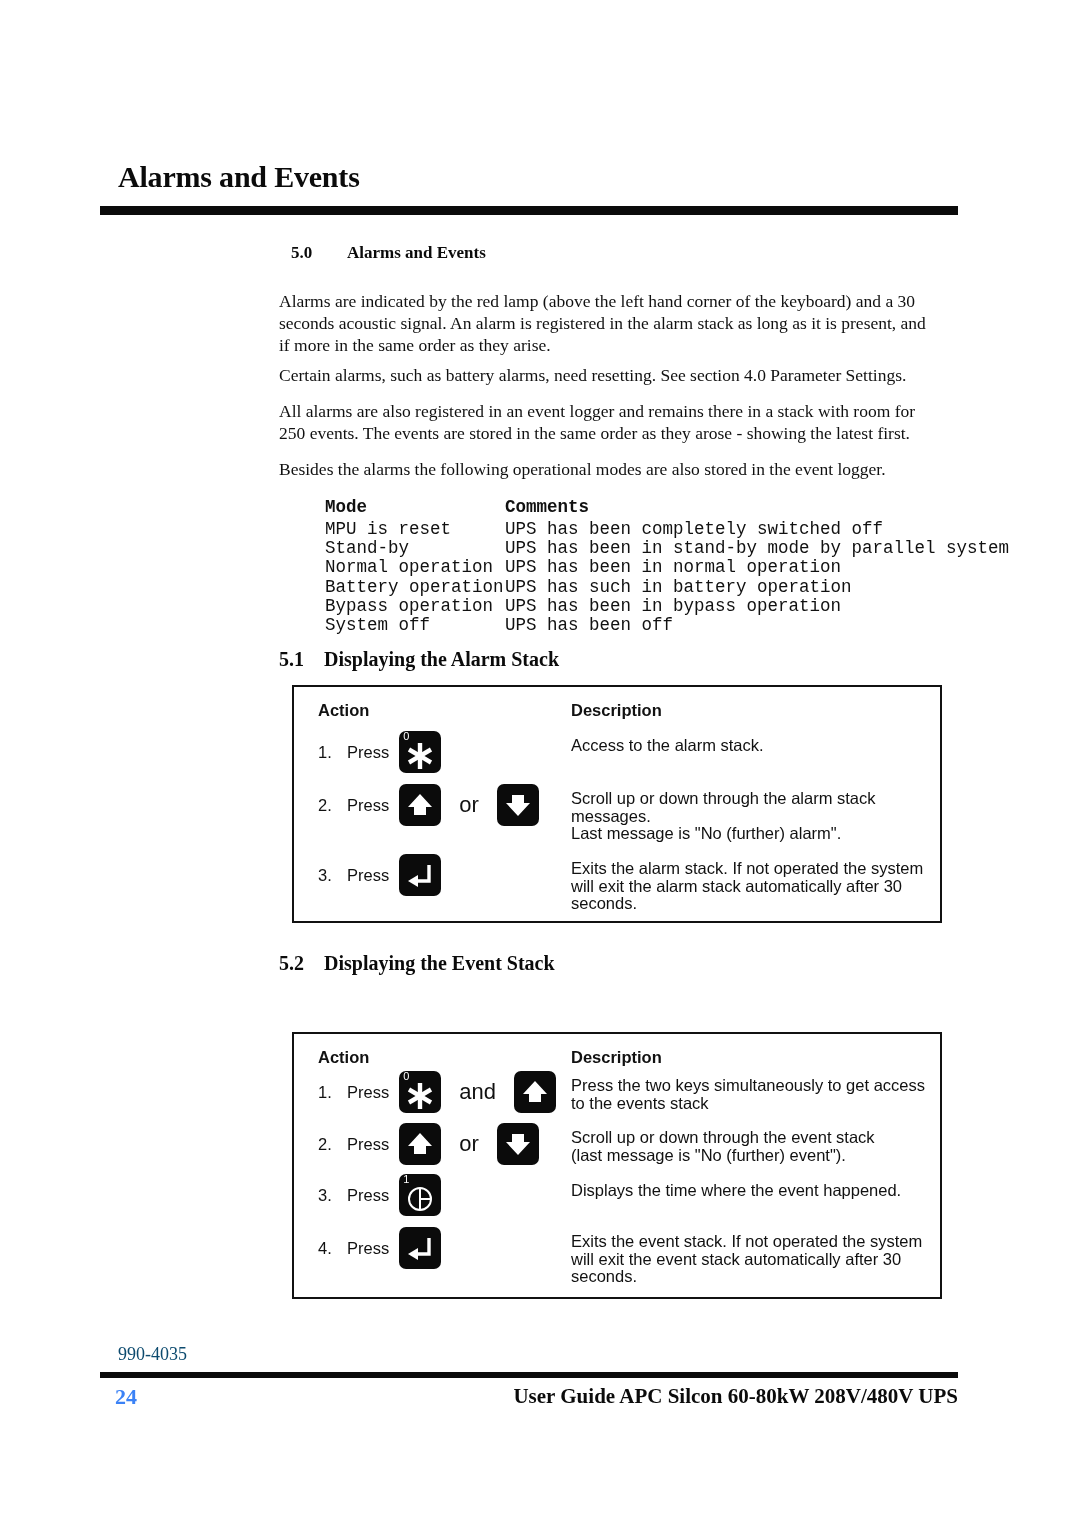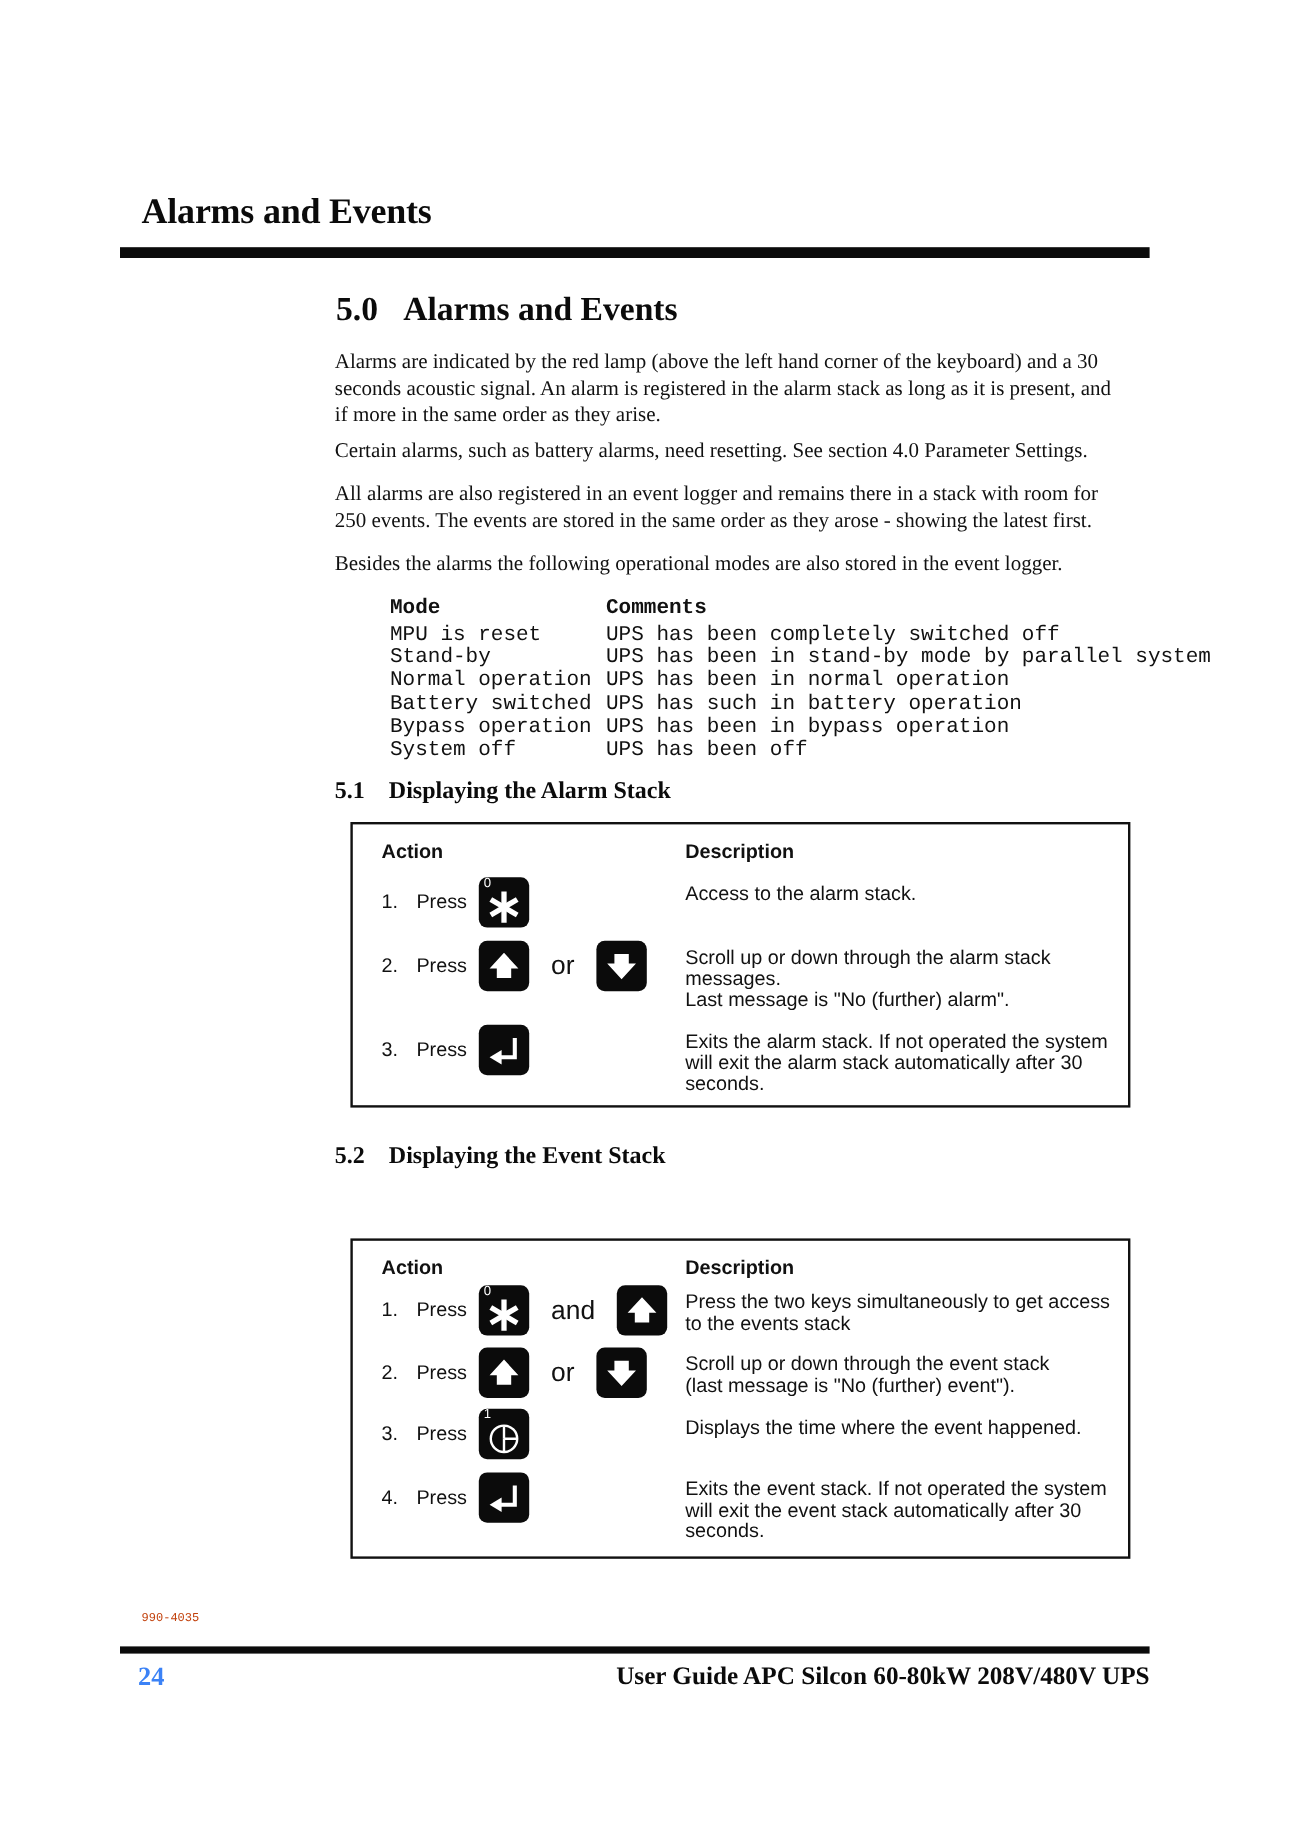--- a/index.html
+++ b/index.html
@@ -39,23 +39,23 @@
 
   
   .sec-heading {
     position: absolute;
     font-family: "Liberation Serif", serif;
     font-weight: bold;
     color: #0b0b0b;
     white-space: nowrap;
   }
   .sec-h0 {
-    left: 280px;
+    left: 291px;
     top: 243px;
-    font-size: 28px;
+    font-size: 17px;
   }
   .sec-h0 .num { display: inline-block; width: 56px; }
   .sec-h1 {
     left: 279px;
     top: 648px;
     font-size: 20px;
   }
   .sec-h1 .num { display: inline-block; width: 45px; }
   .sec-h2 {
     left: 279px;
@@ -178,23 +178,23 @@
     width: 42px;
     height: 42px;
   }
   .key.key-star svg { top: 4px; }
 
   
   .doc-code {
     position: absolute;
     left: 118px;
     top: 1344px;
-    font-family: Liberation Mono, monospace;
-    font-size: 10px;
-    color: #c2410c;
+    font-family: Liberation Serif, serif;
+    font-size: 18px;
+    color: #0c4a6e;
   }
   .foot-rule {
     position: absolute;
     left: 100px;
     top: 1372px;
     width: 858px;
     height: 6px;
     background: #0b0b0b;
   }
   .page-num {
@@ -248,21 +248,21 @@
       </tr>
       <tr>
         <td class="c-mode">Stand-by</td>
         <td>UPS has been in stand-by mode by parallel system</td>
       </tr>
       <tr>
         <td class="c-mode">Normal operation</td>
         <td>UPS has been in normal operation</td>
       </tr>
       <tr>
-        <td class="c-mode">Battery switched</td>
+        <td class="c-mode">Battery operation</td>
         <td>UPS has such in battery operation</td>
       </tr>
       <tr>
         <td class="c-mode">Bypass operation</td>
         <td>UPS has been in bypass operation</td>
       </tr>
       <tr>
         <td class="c-mode">System off</td>
         <td>UPS has been off</td>
       </tr>

